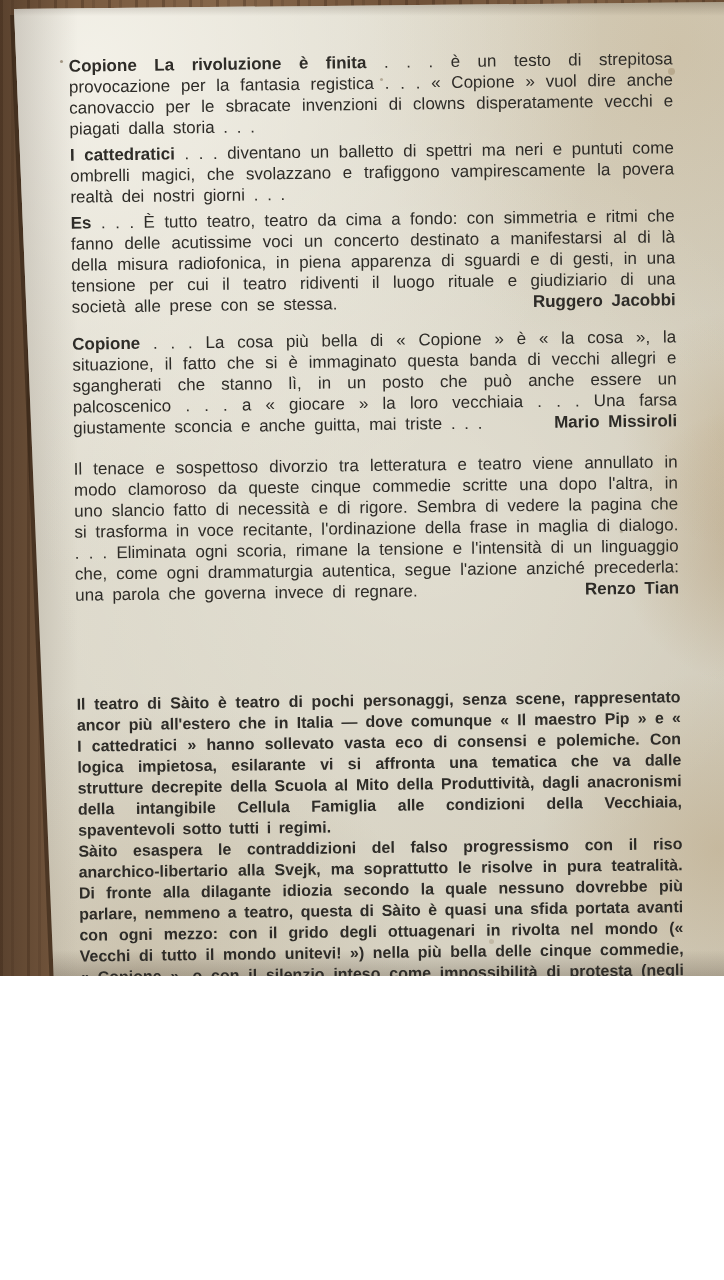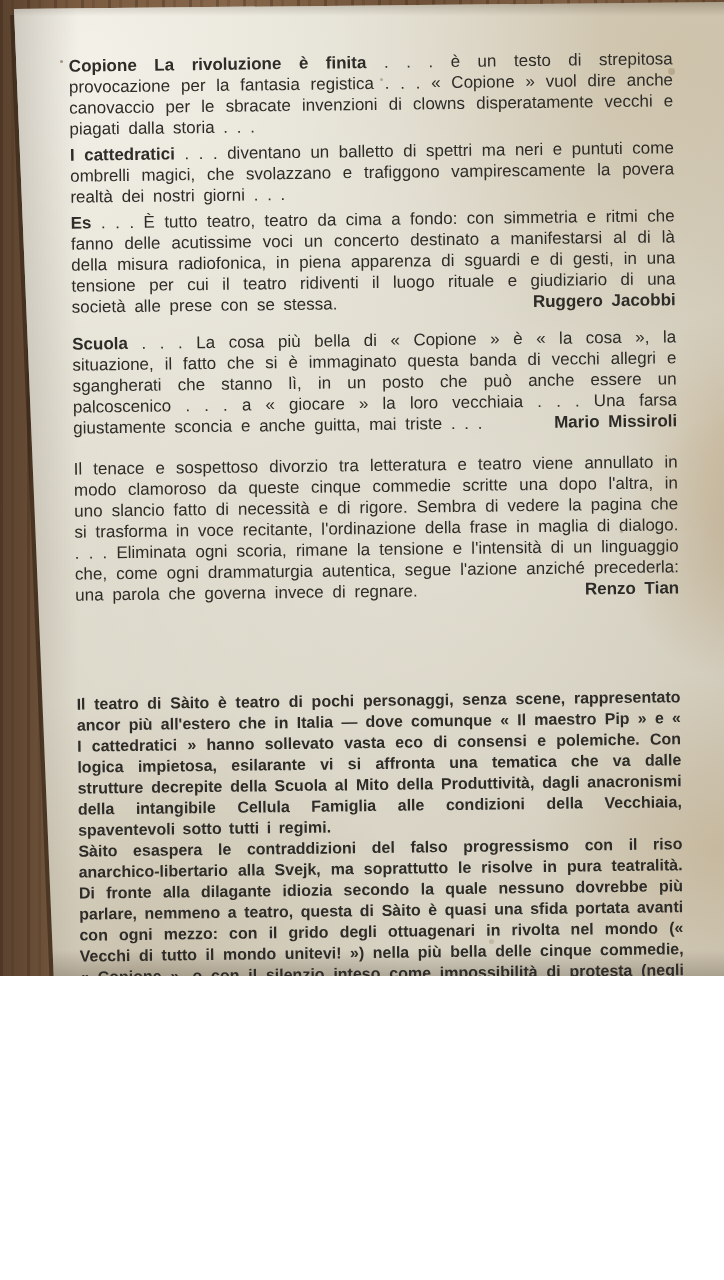--- a/index.html
+++ b/index.html
@@ -77,21 +77,21 @@
         <span class="qtext">. . . diventano un balletto di spettri ma neri e puntuti come ombrelli magici, che svolazzano e trafiggono vampirescamente la povera realtà dei nostri giorni . . .</span>
       </p>
 
       <p class="review">
         <span class="lead">Es</span>
         <span class="qtext">. . . È tutto teatro, teatro da cima a fondo: con simmetria e ritmi che fanno delle acutissime voci un concerto destinato a manifestarsi al di là della misura radiofonica, in piena apparenza di sguardi e di gesti, in una tensione per cui il teatro ridiventi il luogo rituale e giudiziario di una società alle prese con se stessa.</span>
         <span class="attr">Ruggero Jacobbi</span>
       </p>
 
       <p class="review mt16">
-        <span class="lead">Scuola</span>
+        <span class="lead">Copione</span>
         <span class="qtext">. . . La cosa più bella di « Copione » è « la cosa », la situazione, il fatto che si è immaginato questa banda di vecchi allegri e sgangherati che stanno lì, in un posto che può anche essere un palcoscenico . . . a « giocare » la loro vecchiaia . . . Una farsa giustamente sconcia e anche guitta, mai triste . . .</span>
         <span class="attr">Mario Missiroli</span>
       </p>
 
       <p class="review mt20">
         <span class="qtext">Il tenace e sospettoso divorzio tra letteratura e teatro viene annullato in modo clamoroso da queste cinque commedie scritte una dopo l'altra, in uno slancio fatto di necessità e di rigore. Sembra di vedere la pagina che si trasforma in voce recitante, l'ordinazione della frase in maglia di dialogo. . . . Eliminata ogni scoria, rimane la tensione e l'intensità di un linguaggio che, come ogni drammaturgia autentica, segue l'azione anziché precederla: una parola che governa invece di regnare.</span>
         <span class="attr">Renzo Tian</span>
       </p>
 
       <div class="blurb">

